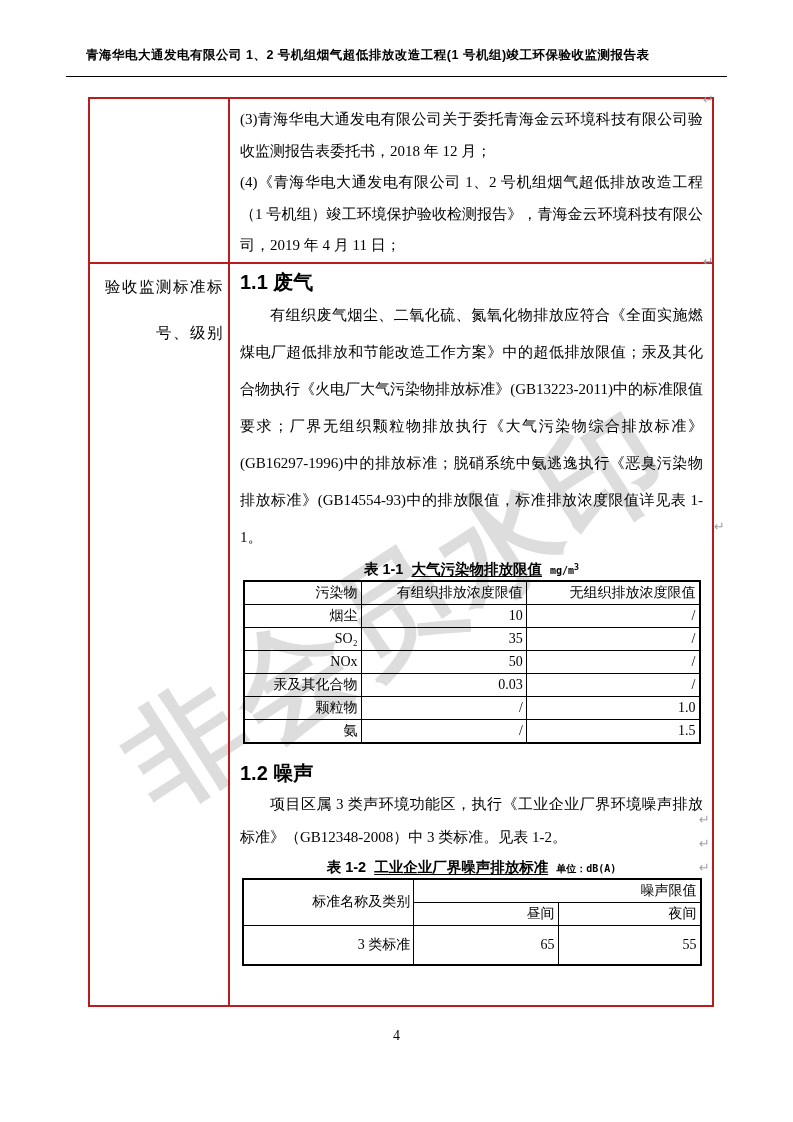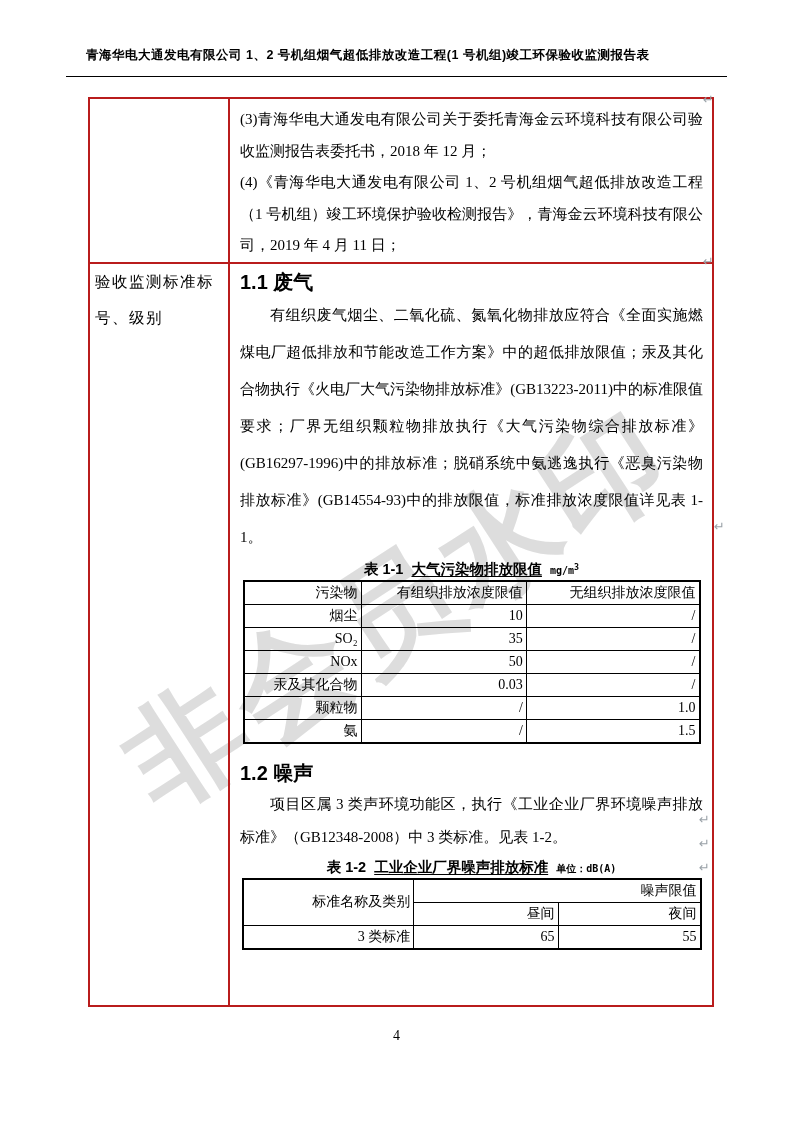--- a/index.html
+++ b/index.html
@@ -28,21 +28,21 @@
     color:rgba(175,175,175,0.42);
   }
   
   .outer-table{
     position:absolute;left:88px;top:97px;width:624px;height:910px;
     border-collapse:collapse;table-layout:fixed;z-index:1;
   }
   .outer-table>tbody>tr>td{border:2px solid #b91c1c;vertical-align:top;background:transparent;}
   td.label-cell{
     vertical-align:middle;padding:0 4px 0 5px;
-    font-size:15.5px;line-height:36px;letter-spacing:1.5px;
+    font-size:15.5px;line-height:46px;letter-spacing:1.5px;text-align:right;
   }
   td.content-cell-top{padding:5px 9px 0 10px;font-size:15px;line-height:31.5px;text-align:justify;}
   td.content-cell-main{padding:0 9px 0 10px;}
   .ref-item{margin:0;}
   .sec-heading{
     font-family:"Liberation Sans","DejaVu Sans",sans-serif;
     font-weight:bold;font-size:20px;margin:5px 0 0 0;
   }
   .sec-heading.second{margin-top:16px;}
   .sec-body{
@@ -167,21 +167,21 @@
               </colgroup>
             <tbody>
               <tr>
                 <th rowspan="2">标准名称及类别</th>
                 <th colspan="2">噪声限值</th>
               </tr>
               <tr>
                 <th>昼间</th>
                 <th>夜间</th>
               </tr>
-              <tr style="height:24px">
+              <tr style="height:40px">
                 <td>3 类标准</td>
                 <td>65</td>
                 <td>55</td>
               </tr>
             </tbody>
           </table>
 
         </td>
       </tr>
     </tbody>

